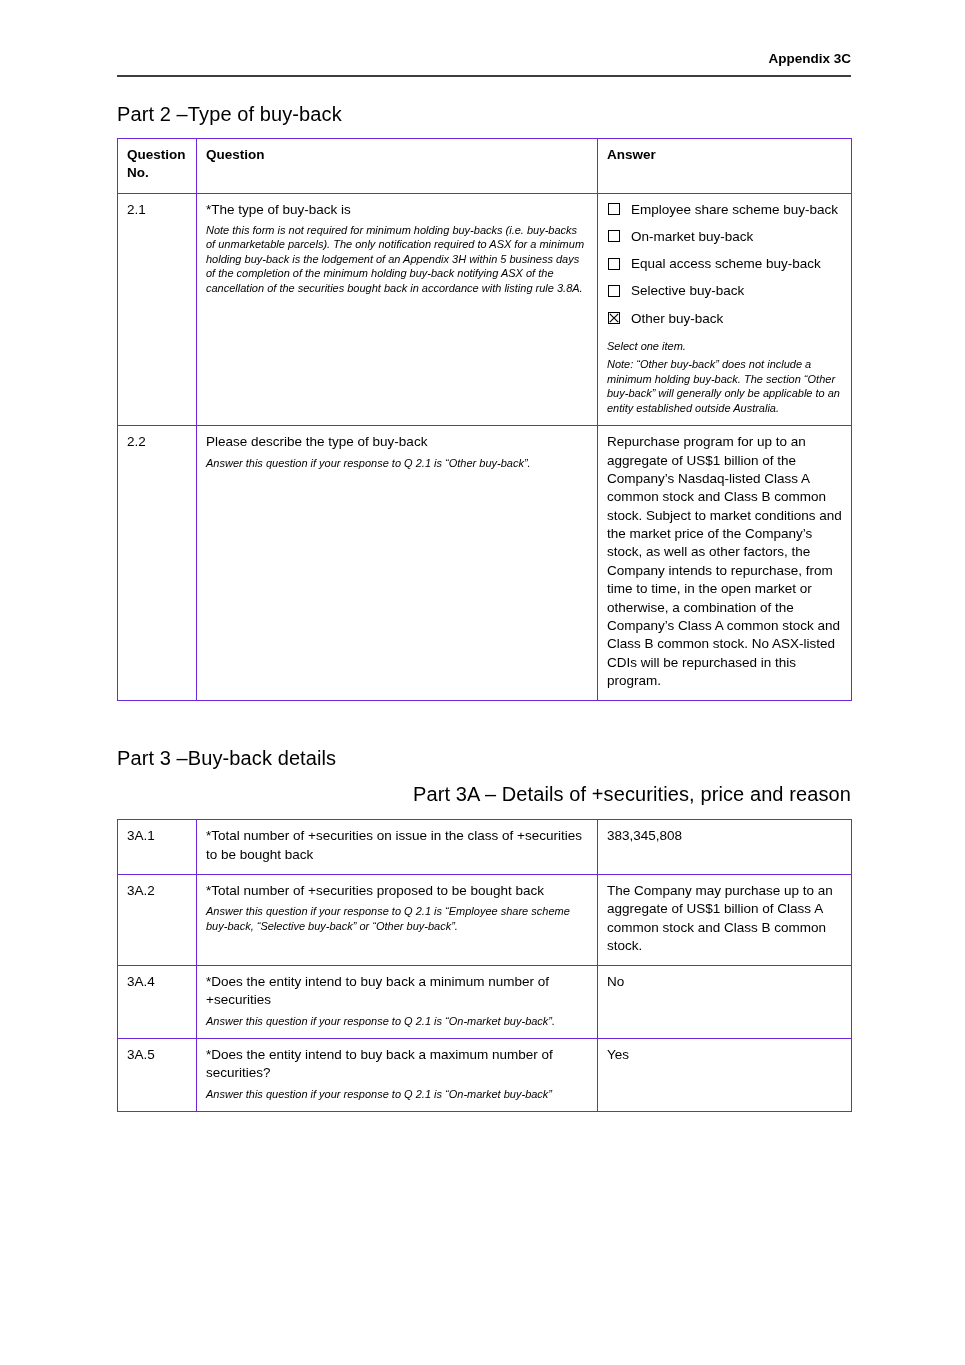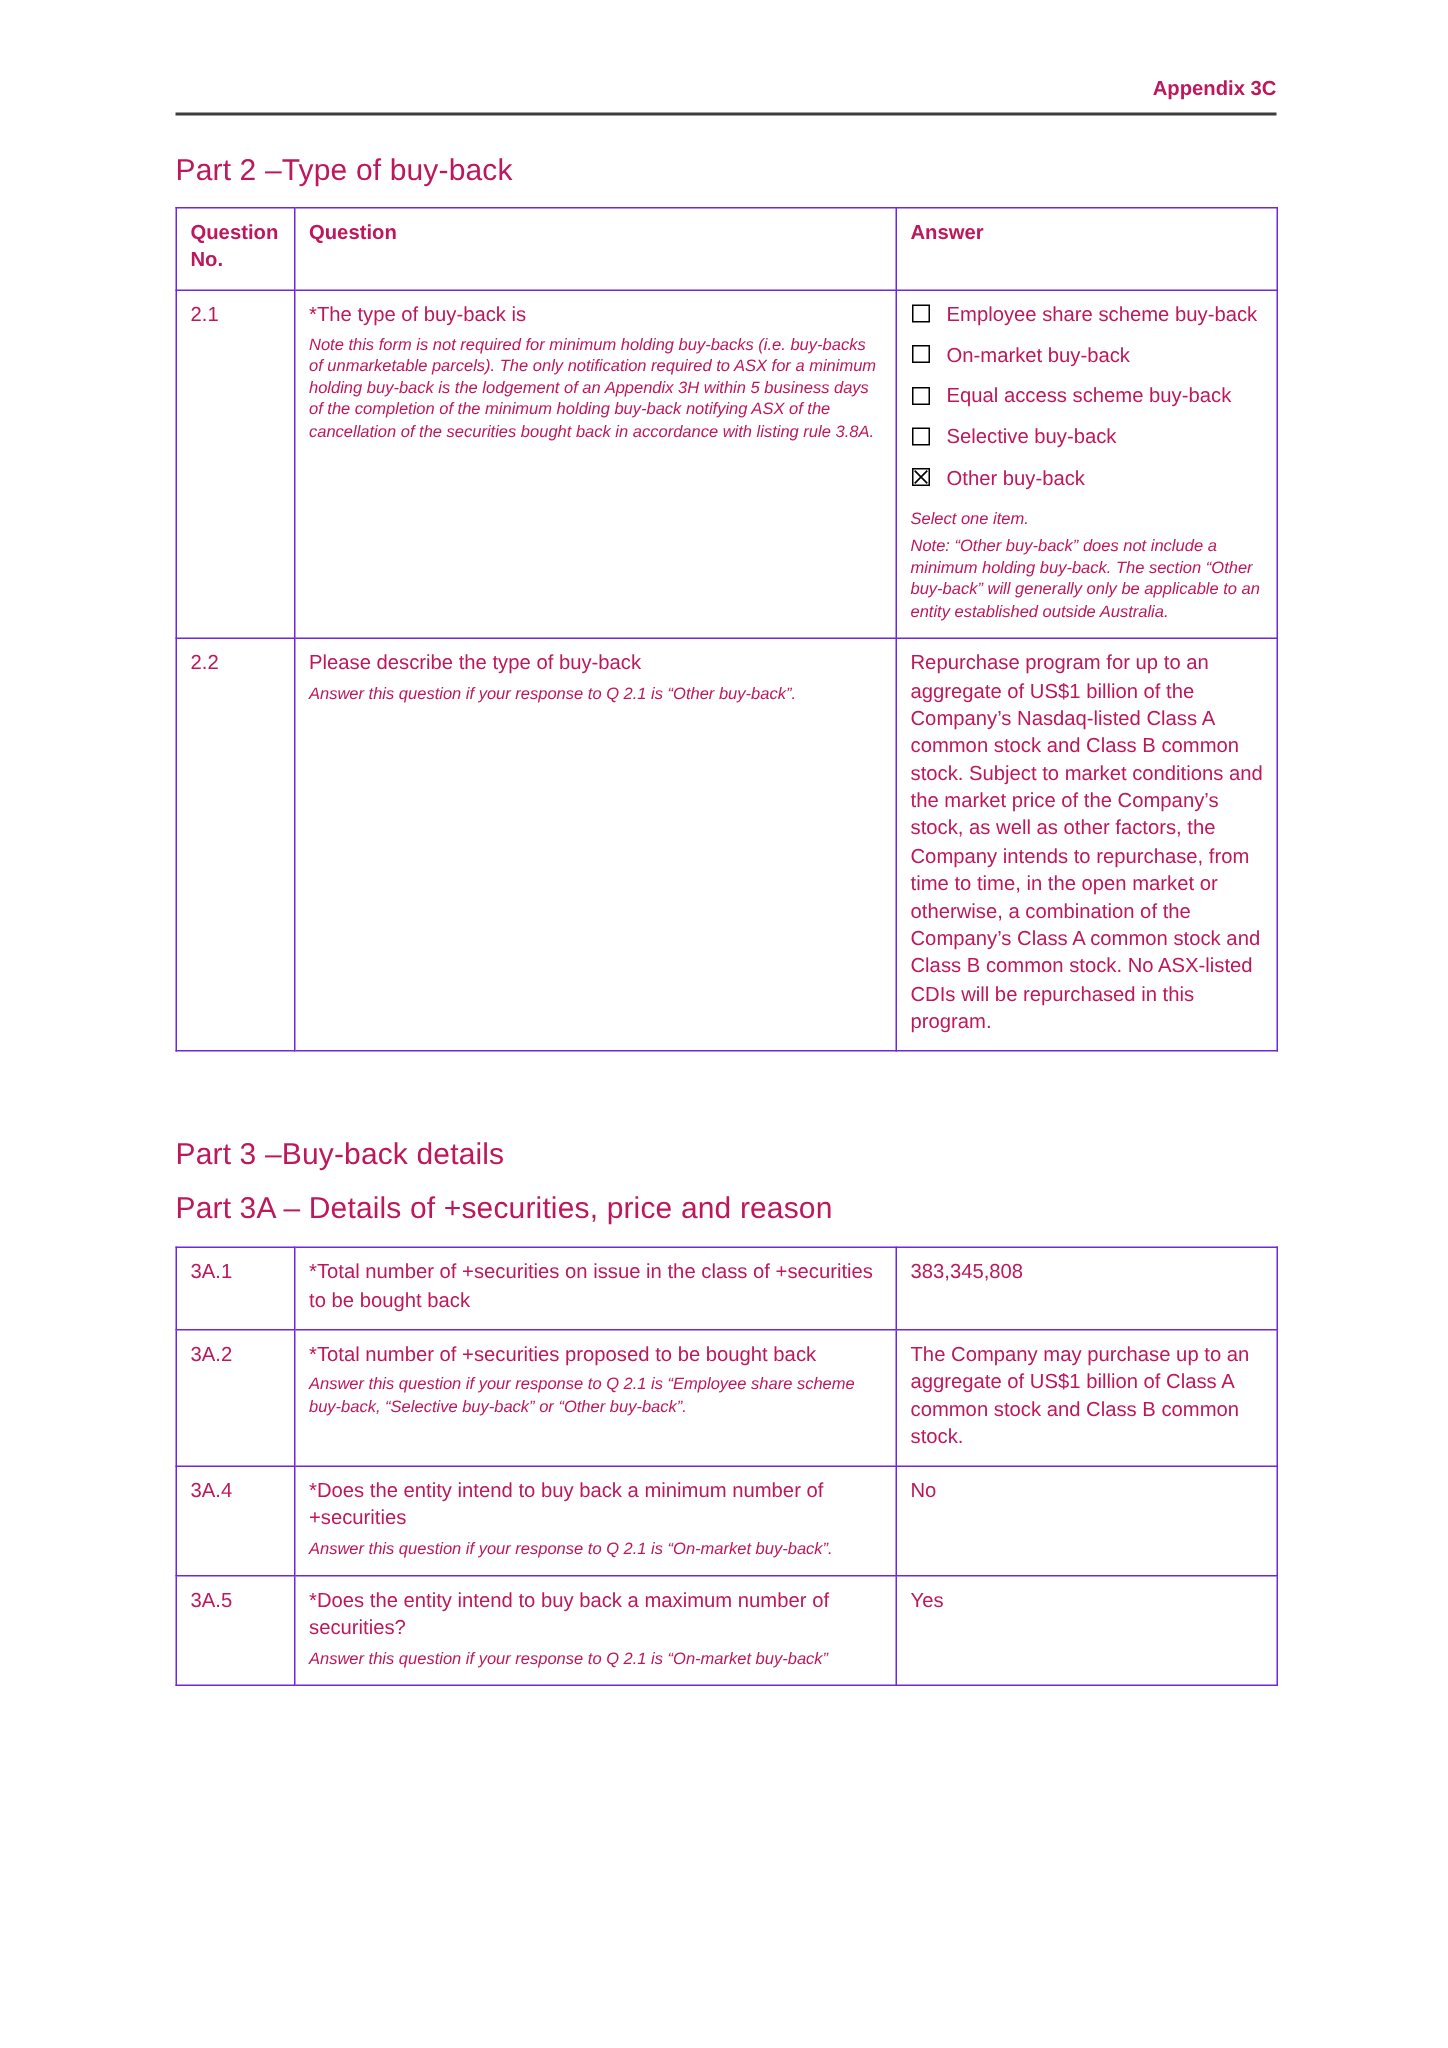--- a/index.html
+++ b/index.html
@@ -3,21 +3,21 @@
 <meta charset="utf-8">
 <style>
   * { box-sizing: border-box; }
   html, body { margin: 0; padding: 0; background: #ffffff; }
   .page {
     position: relative;
     width: 965px;
     height: 1170px;
     background: #ffffff;
     font-family: "Liberation Sans", sans-serif;
-    color: #be185d;
+    color: #000000;
     overflow: hidden;
   }
   .content {
     position: absolute;
     left: 117px;
     width: 734px;
     top: 0;
   }
   
   .doc-header {
@@ -30,22 +30,22 @@
     padding-bottom: 7px;
   }
   
   .part-heading {
     font-size: 20px;
     font-weight: 400;
     letter-spacing: 0.1px;
     margin: 0;
   }
   .heading-part2 { margin-top: 26px; margin-bottom: 12px; }
-  .heading-part3 { margin-top: 58px; margin-bottom: 0; }
-  .heading-part3a { margin-top: 13px; margin-bottom: 13px; }
+  .heading-part3 { margin-top: 46px; margin-bottom: 0; }
+  .heading-part3a { margin-top: 13px; margin-bottom: 13px; text-align: right; }
   
   table.qa {
     border-collapse: collapse;
     width: 734px;
     table-layout: fixed;
   }
   table.qa col.c-no { width: 79px; }
   table.qa col.c-q  { width: 401px; }
   table.qa col.c-a  { width: 254px; }
   table.qa th, table.qa td {

